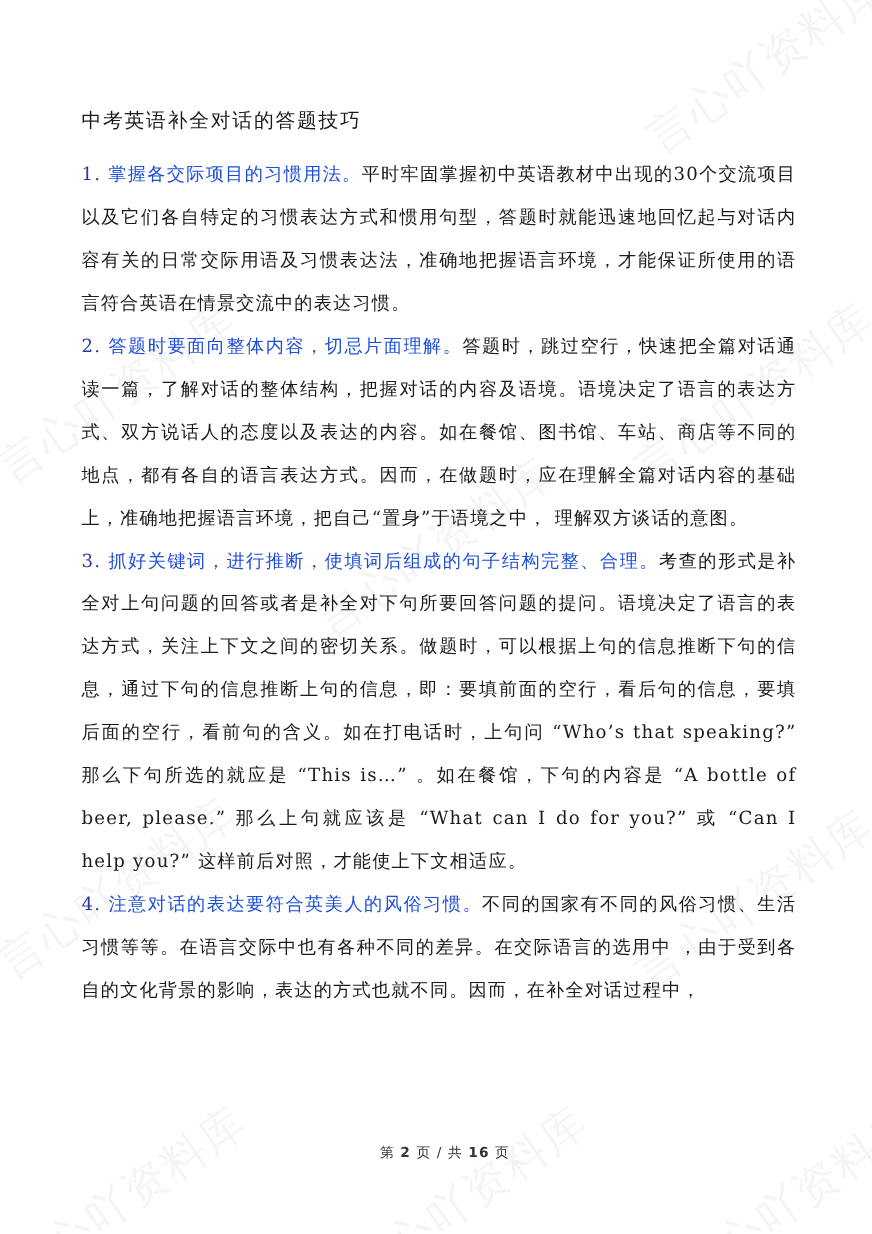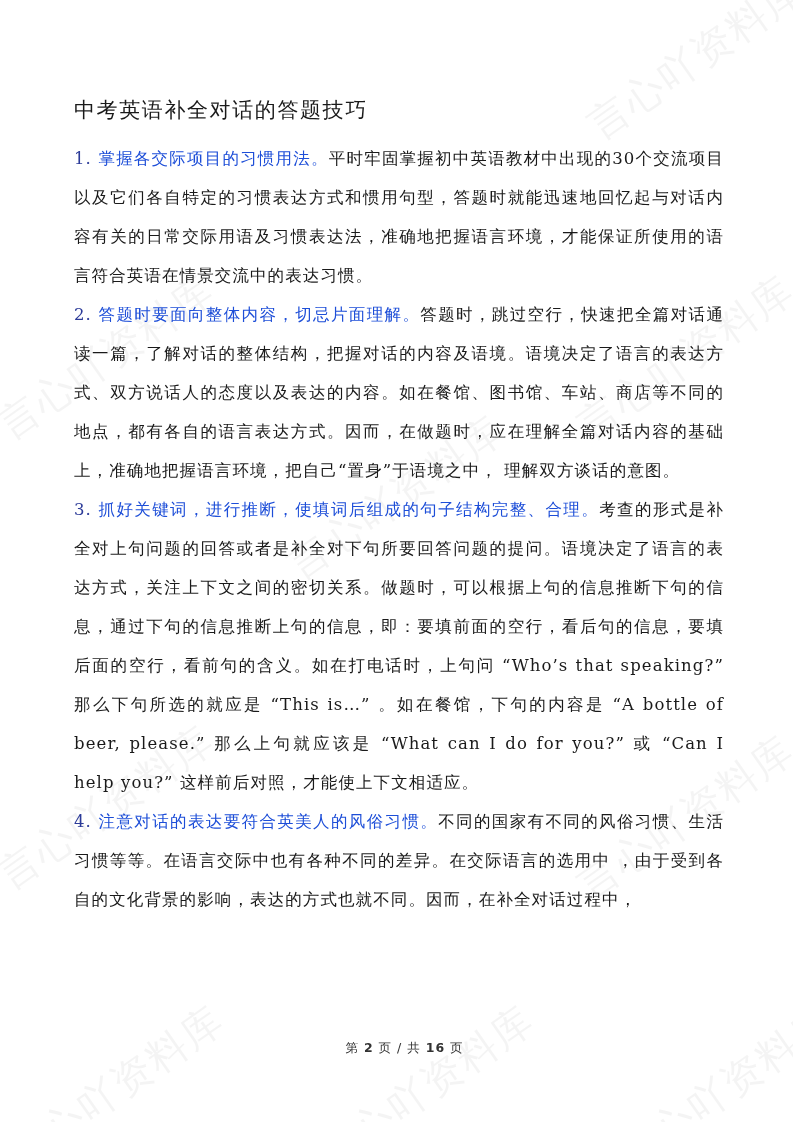--- a/index.html
+++ b/index.html
@@ -31,21 +31,21 @@
     letter-spacing: 2px;
   }
   .page {
     position: absolute;
     left: 74px;
     top: 100px;
     width: 650px;
     z-index: 1;
   }
   .doc-title {
-    font-size: 21px;
+    font-size: 18px;
     line-height: 20px;
     margin: 0 0 19px 0;
     letter-spacing: 1.6px;
   }
   .para {
     font-size: 16.5px;
     line-height: 39px;
     margin: 0;
     text-align: justify;
     letter-spacing: 1.1px;

